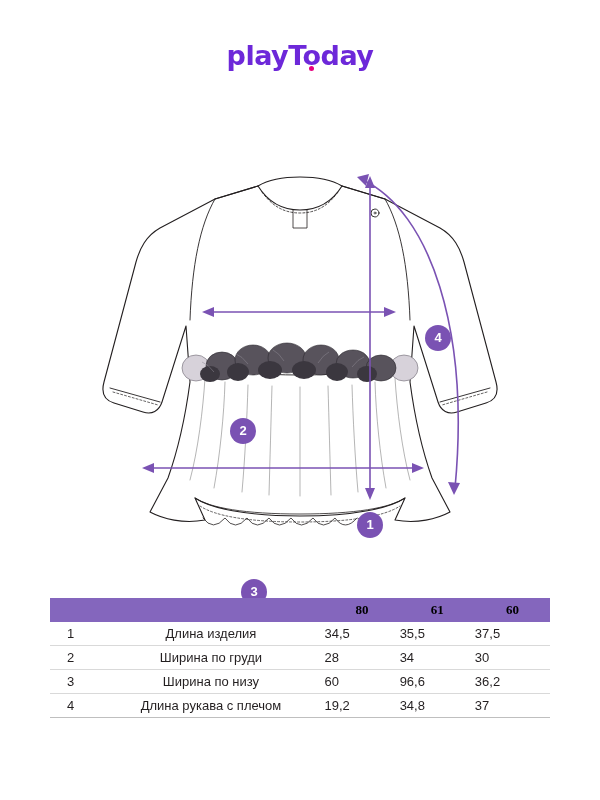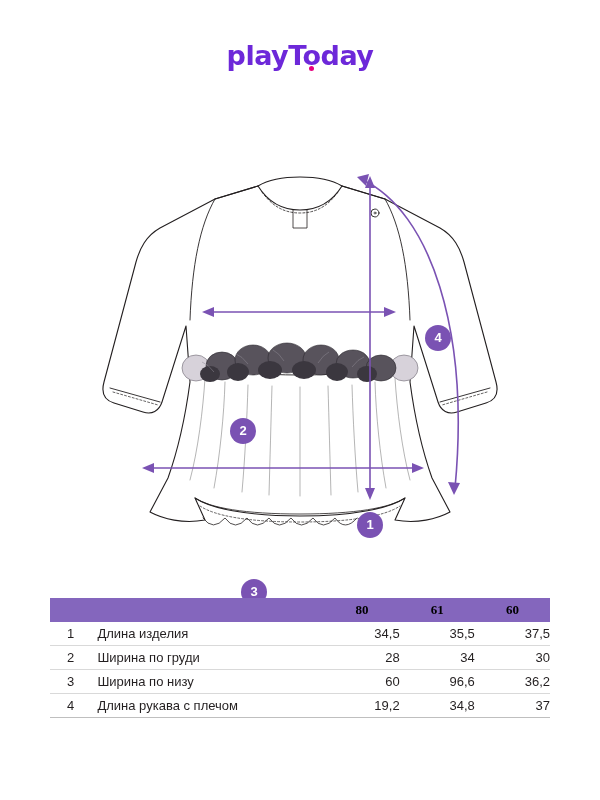--- a/index.html
+++ b/index.html
@@ -101,22 +101,22 @@
     height: 23px;
     padding: 0;
     border-bottom: 1px solid #d9d9d9;
     color: #231f20;
     font-size: 13px;
   }
   table.size-table tbody tr:last-child td {
     border-bottom: 1px solid #bfbfbf;
   }
   .col-num   { width: 42px;  text-align: center; }
-  .col-name  { width: 230px; text-align: left; padding-left: 6px !important; }
-  .col-val   { width: 76px;  text-align: right; }
+  .col-name  { width: 230px; text-align: center; padding-left: 6px !important; }
+  .col-val   { width: 76px;  text-align: left; }
 </style>
 </head>
 <body>
 
 <div class="logo-wrap">
   <div class="logo">
     <span>play</span><span>Today</span>
     <span class="dot"></span>
   </div>
 </div>

